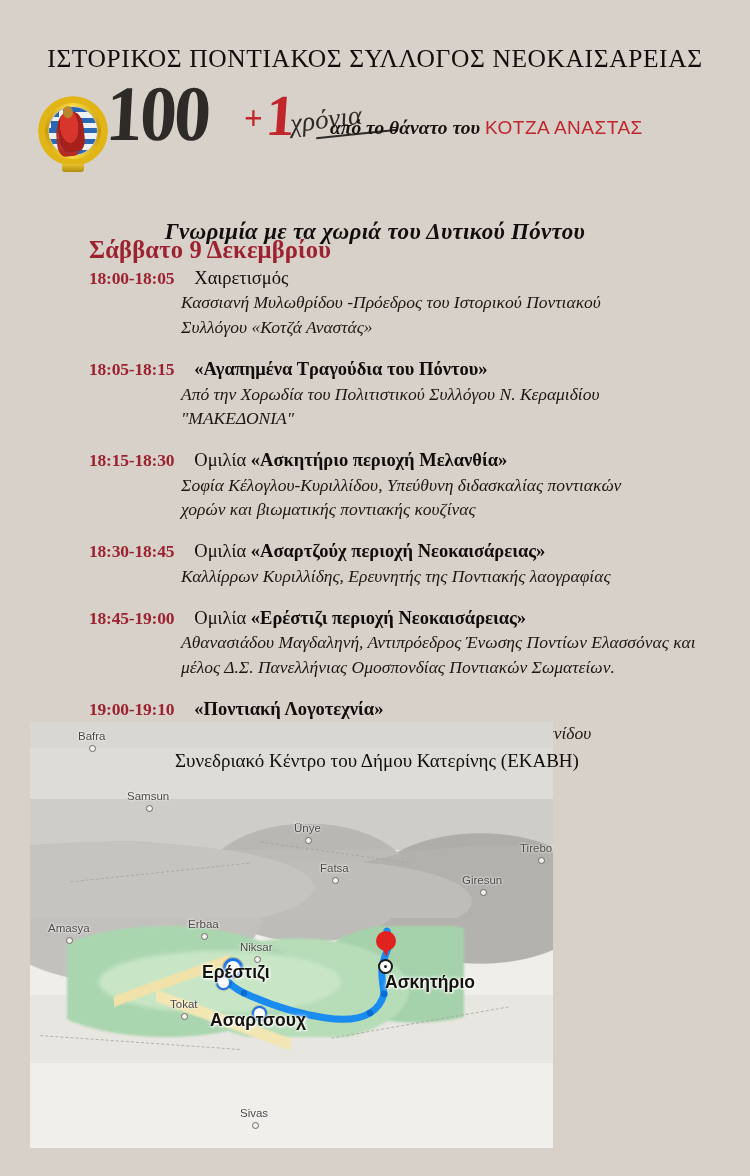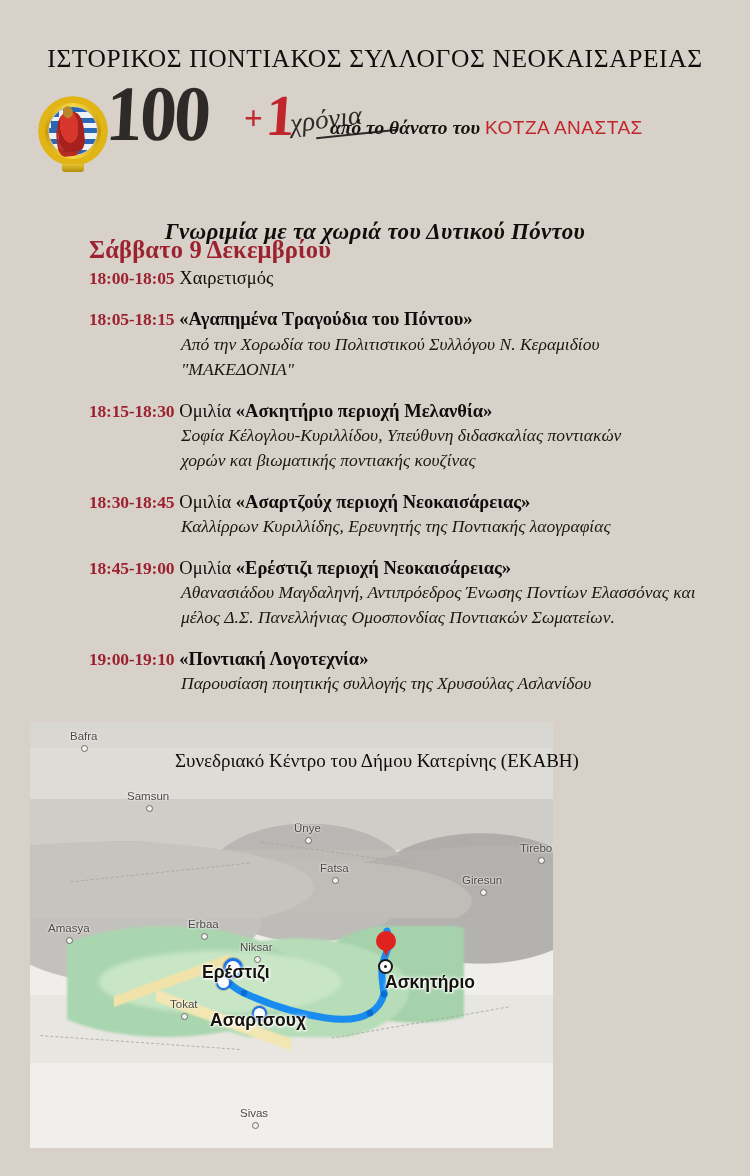--- a/index.html
+++ b/index.html
@@ -220,21 +220,21 @@
     font-size: 17.5px;
     font-weight: 700;
     color: #9d2230;
     letter-spacing: -0.2px;
   }
   .slot-title {
     font-family: "Liberation Serif", serif;
     font-size: 18.5px;
     color: #100d0c;
     font-weight: 400;
-    margin-left: 5px;
+    margin-left: 20px;
   }
   .slot-title .em {
     font-weight: 700;
   }
   .slot-desc {
     margin-left: 92px;
     font-family: "Liberation Serif", serif;
     font-style: italic;
     font-size: 17.5px;
     color: #1a1613;
@@ -442,20 +442,24 @@
     <span class="name">ΚΟΤΖΑ ΑΝΑΣΤΑΣ</span>
   </div>
 
   <div class="subtitle">Γνωριμία με τα χωριά του Δυτικού Πόντου</div>
 
   <div class="day-title">Σάββατο 9 Δεκεμβρίου</div>
 
   <div class="schedule" id="schedule">
       <div class="slot">
         <div class="slot-head"><span class="slot-time">18:00-18:05</span><span class="slot-title"><span>Χαιρετισμός</span></span></div>
+        <div class="slot-desc">
+          <div>Κασσιανή Μυλωθρίδου -Πρόεδρος του Ιστορικού Ποντιακού</div>
+          <div>Συλλόγου «Κοτζά Αναστάς»</div>
+        </div>
       </div>
       <div class="slot">
         <div class="slot-head"><span class="slot-time">18:05-18:15</span><span class="slot-title"><span class="em">«Αγαπημένα Τραγούδια του Πόντου»</span></span></div>
         <div class="slot-desc">
           <div>Από την Χορωδία του Πολιτιστικού Συλλόγου Ν. Κεραμιδίου</div>
           <div>"ΜΑΚΕΔΟΝΙΑ"</div>
         </div>
       </div>
       <div class="slot">
         <div class="slot-head"><span class="slot-time">18:15-18:30</span><span class="slot-title"><span>Ομιλία </span><span class="em">«Ασκητήριο περιοχή Μελανθία»</span></span></div>
@@ -513,21 +517,21 @@
 
     <div class="marker-dot" style="left:193px; top:236px;"></div>
     <div class="marker-dot small" style="left:186px; top:253px;"></div>
     <div class="marker-dot small" style="left:222px; top:284px;"></div>
 
     <div class="pin" style="left:346px; top:209px;">
       <div class="head"></div>
       <div class="tip"></div>
     </div>
     <div class="target" style="left:348px; top:237px;"></div>
-  <div class="city" style="left: 40px; top: 8px;">Bafra</div>
+  <div class="city" style="left: 48px; top: 8px;">Bafra</div>
       <div class="city" style="left: 97px; top: 68px;">Samsun</div>
       <div class="city" style="left: 264px; top: 100px;">Ünye</div>
       <div class="city" style="left: 290px; top: 140px;">Fatsa</div>
       <div class="city" style="left: 432px; top: 152px;">Giresun</div>
       <div class="city" style="left: 490px; top: 120px;">Tirebolu</div>
       <div class="city" style="left: 18px; top: 200px;">Amasya</div>
       <div class="city" style="left: 158px; top: 196px;">Erbaa</div>
       <div class="city" style="left: 210px; top: 219px;">Niksar</div>
       <div class="city" style="left: 140px; top: 276px;">Tokat</div>
       <div class="city" style="left: 210px; top: 385px;">Sivas</div>

